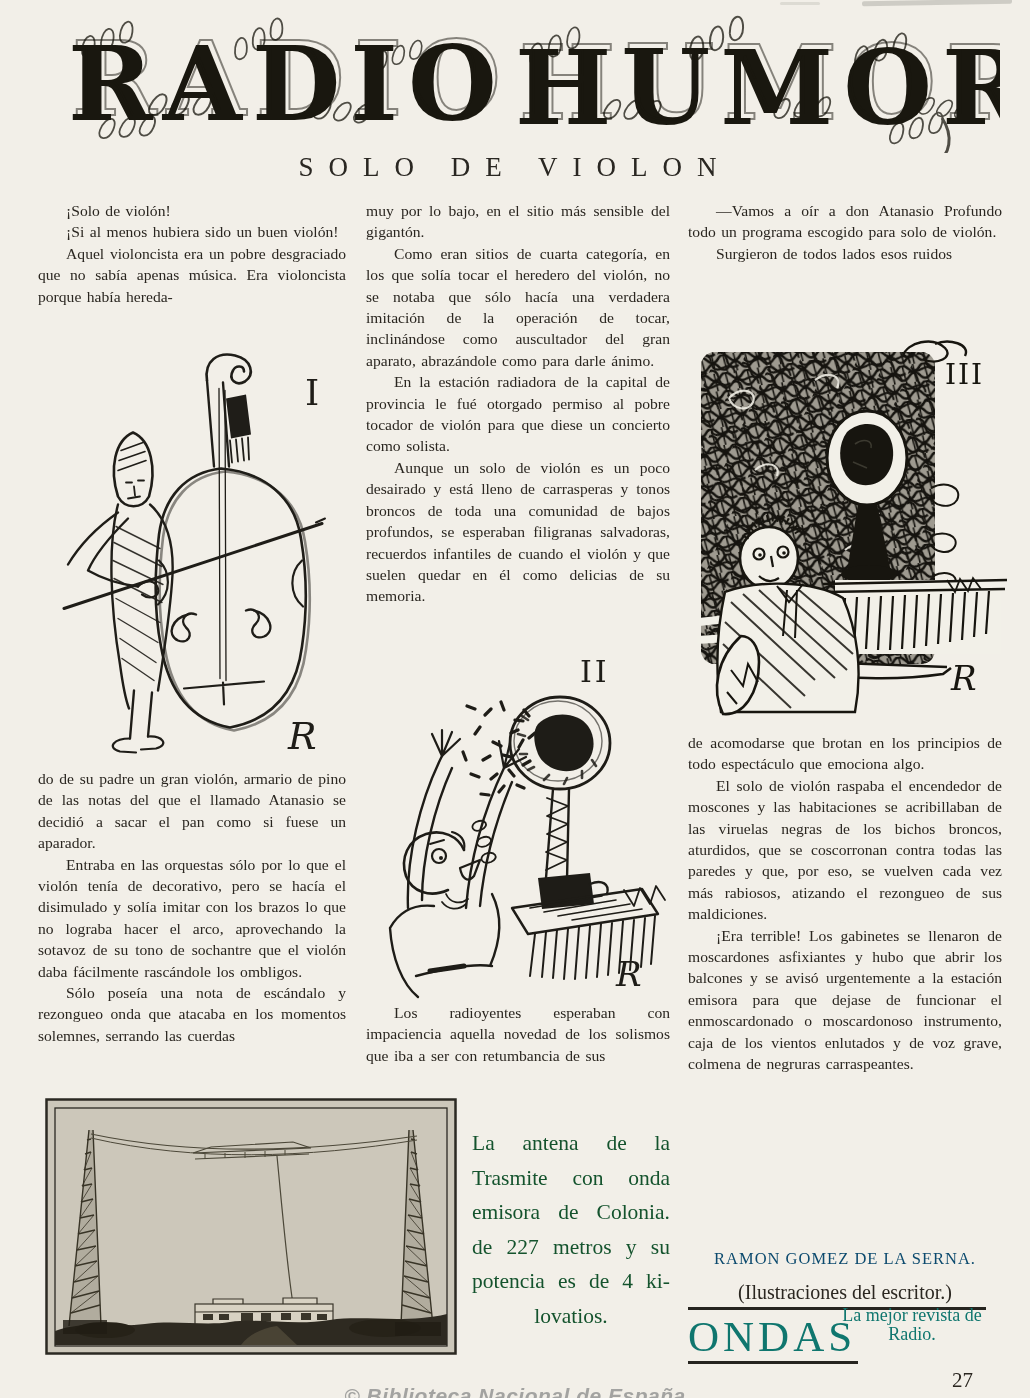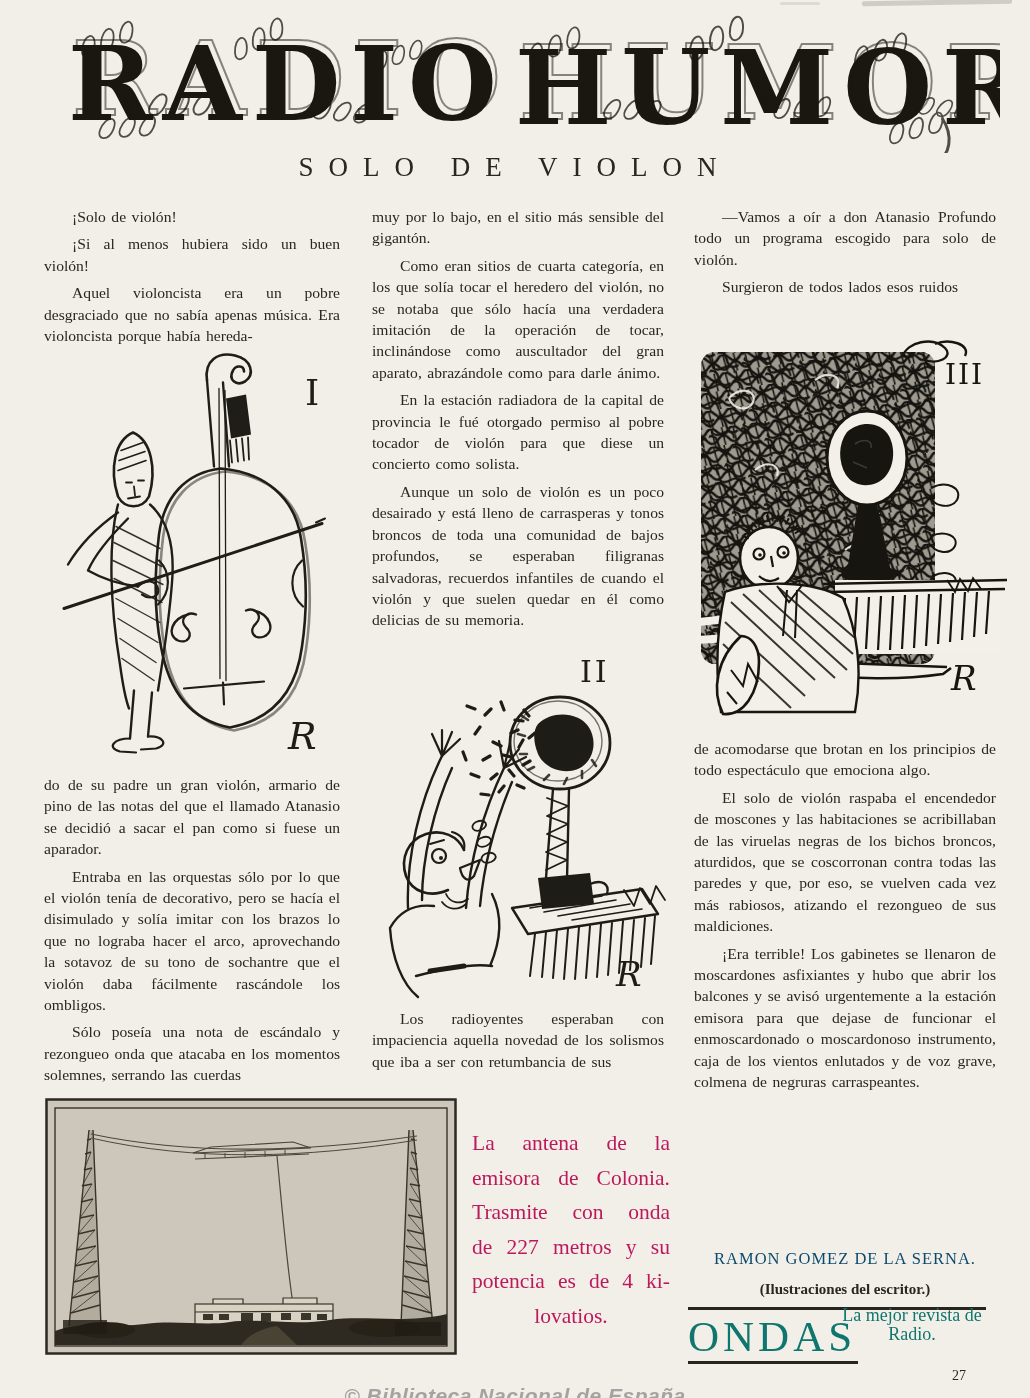--- a/index.html
+++ b/index.html
@@ -17,61 +17,61 @@
     position: absolute; top: 152px; left: 0; width: 100%;
     text-align: center; font-size: 27px; letter-spacing: 15px;
     color: #2a2722; font-family: "Liberation Serif", serif;
   }
   
   .textcol {
     position: absolute; text-align: justify;
     font-size: 15.6px; line-height: 21.4px;
     word-spacing: 1.6px; color: #2a2620;
   }
-  .para { margin: 6px; text-indent: 1.8em; }
+  .para { margin: 0; text-indent: 1.8em; }
   .para.flush { text-indent: 0; }
   #col1-top    { left: 38px;  top: 200px; width: 308px; }
   #col1-bottom { left: 38px;  top: 768px; width: 308px; }
   #col2-top    { left: 366px; top: 200px; width: 304px; }
   #col2-bottom { left: 366px; top: 1002px; width: 304px; }
   #col3-top    { left: 688px; top: 200px; width: 314px; }
   #col3-bottom { left: 688px; top: 732px; width: 314px; }
   figure { margin: 0; position: absolute; }
   #fig1 { left: 58px;  top: 345px; width: 290px; height: 418px; }
   #fig2 { left: 372px; top: 645px; width: 300px; height: 354px; }
   #fig3 { left: 695px; top: 340px; width: 322px; height: 388px; }
   #photo { left: 45px; top: 1098px; width: 412px; height: 257px; }
   
   #photo-caption { position: absolute; left: 472px; top: 1126px; width: 198px; }
   .caption-line {
-    font-size: 21.5px; line-height: 34.5px; color: #be185d;
+    font-size: 21.5px; line-height: 34.5px; color: #14532d;
     text-align: justify; text-align-last: justify;
   }
   .caption-line.last { text-align-last: center; }
   
   #byline {
     position: absolute; left: 688px; top: 1249px; width: 314px;
     text-align: center; font-size: 16.5px; letter-spacing: 1px; color: #0c4a6e;
   }
   #credit {
     position: absolute; left: 688px; top: 1281px; width: 314px;
-    text-align: center; font-size: 15px; color: #2a2620; font-weight: bold;
+    text-align: center; font-size: 20px; color: #2a2620;
   }
   #ondas-rule { position: absolute; left: 688px; top: 1307px; width: 298px; height: 3px; background: #26241f; }
   #ondas-brand {
     position: absolute; left: 688px; top: 1315px;
     font-size: 43px; letter-spacing: 4px; line-height: 1;
     border-bottom: 3px solid #26241f; padding: 0 2px 3px 0;
     color: #0f766e;
   }
   #ondas-tagline {
     position: absolute; left: 822px; top: 1306px; width: 180px;
     text-align: center; font-size: 18px; line-height: 18.5px; color: #0f766e;
   }
-  #page-number { position: absolute; left: 952px; top: 1368px; font-size: 14px; color: #2a2620; }
+  #page-number { position: absolute; left: 952px; top: 1368px; font-size: 21px; color: #2a2620; }
   #watermark {
     position: absolute; left: 0; top: 1384px; width: 100%;
     text-align: center; font-family: "Liberation Sans", sans-serif;
     font-style: italic; font-weight: bold; font-size: 21px;
     color: #a3a3a1; letter-spacing: 0.5px;
   }
   .corner-smudge {
     position: absolute; background: #8d8b84; opacity: 0.35; border-radius: 2px;
   }
   #smudge1 { right: 18px; top: 0; width: 150px; height: 5px; transform: rotate(-1deg); }
@@ -309,22 +309,22 @@
     <ellipse cx="340" cy="230" rx="36" ry="9" fill="#262218"></ellipse>
     <rect x="18" y="222" width="44" height="14" fill="#201d14" opacity="0.8"></rect>
     <rect x="350" y="224" width="46" height="14" fill="#201d14" opacity="0.8"></rect>
     <path fill="#554f3d" opacity="0.7" d="M196,247 C 204,236 218,230 232,228 L252,247 Z"></path>
   </g>
 </svg>
 </figure>
 
 <div id="photo-caption">
     <div class="caption-line">La antena de la</div>
+    <div class="caption-line">Trasmite con onda</div>
     <div class="caption-line">emisora de Colonia.</div>
-    <div class="caption-line">Trasmite con onda</div>
     <div class="caption-line">de 227 metros y su</div>
     <div class="caption-line">potencia es de 4 ki-</div>
     <div class="caption-line last">lovatios.</div>
   </div>
 
 <div id="byline">RAMON GOMEZ DE LA SERNA.</div>
 <div id="credit">(Ilustraciones del escritor.)</div>
 <div id="ondas-rule"></div>
 <div id="ondas-brand">ONDAS</div>
 <div id="ondas-tagline">

